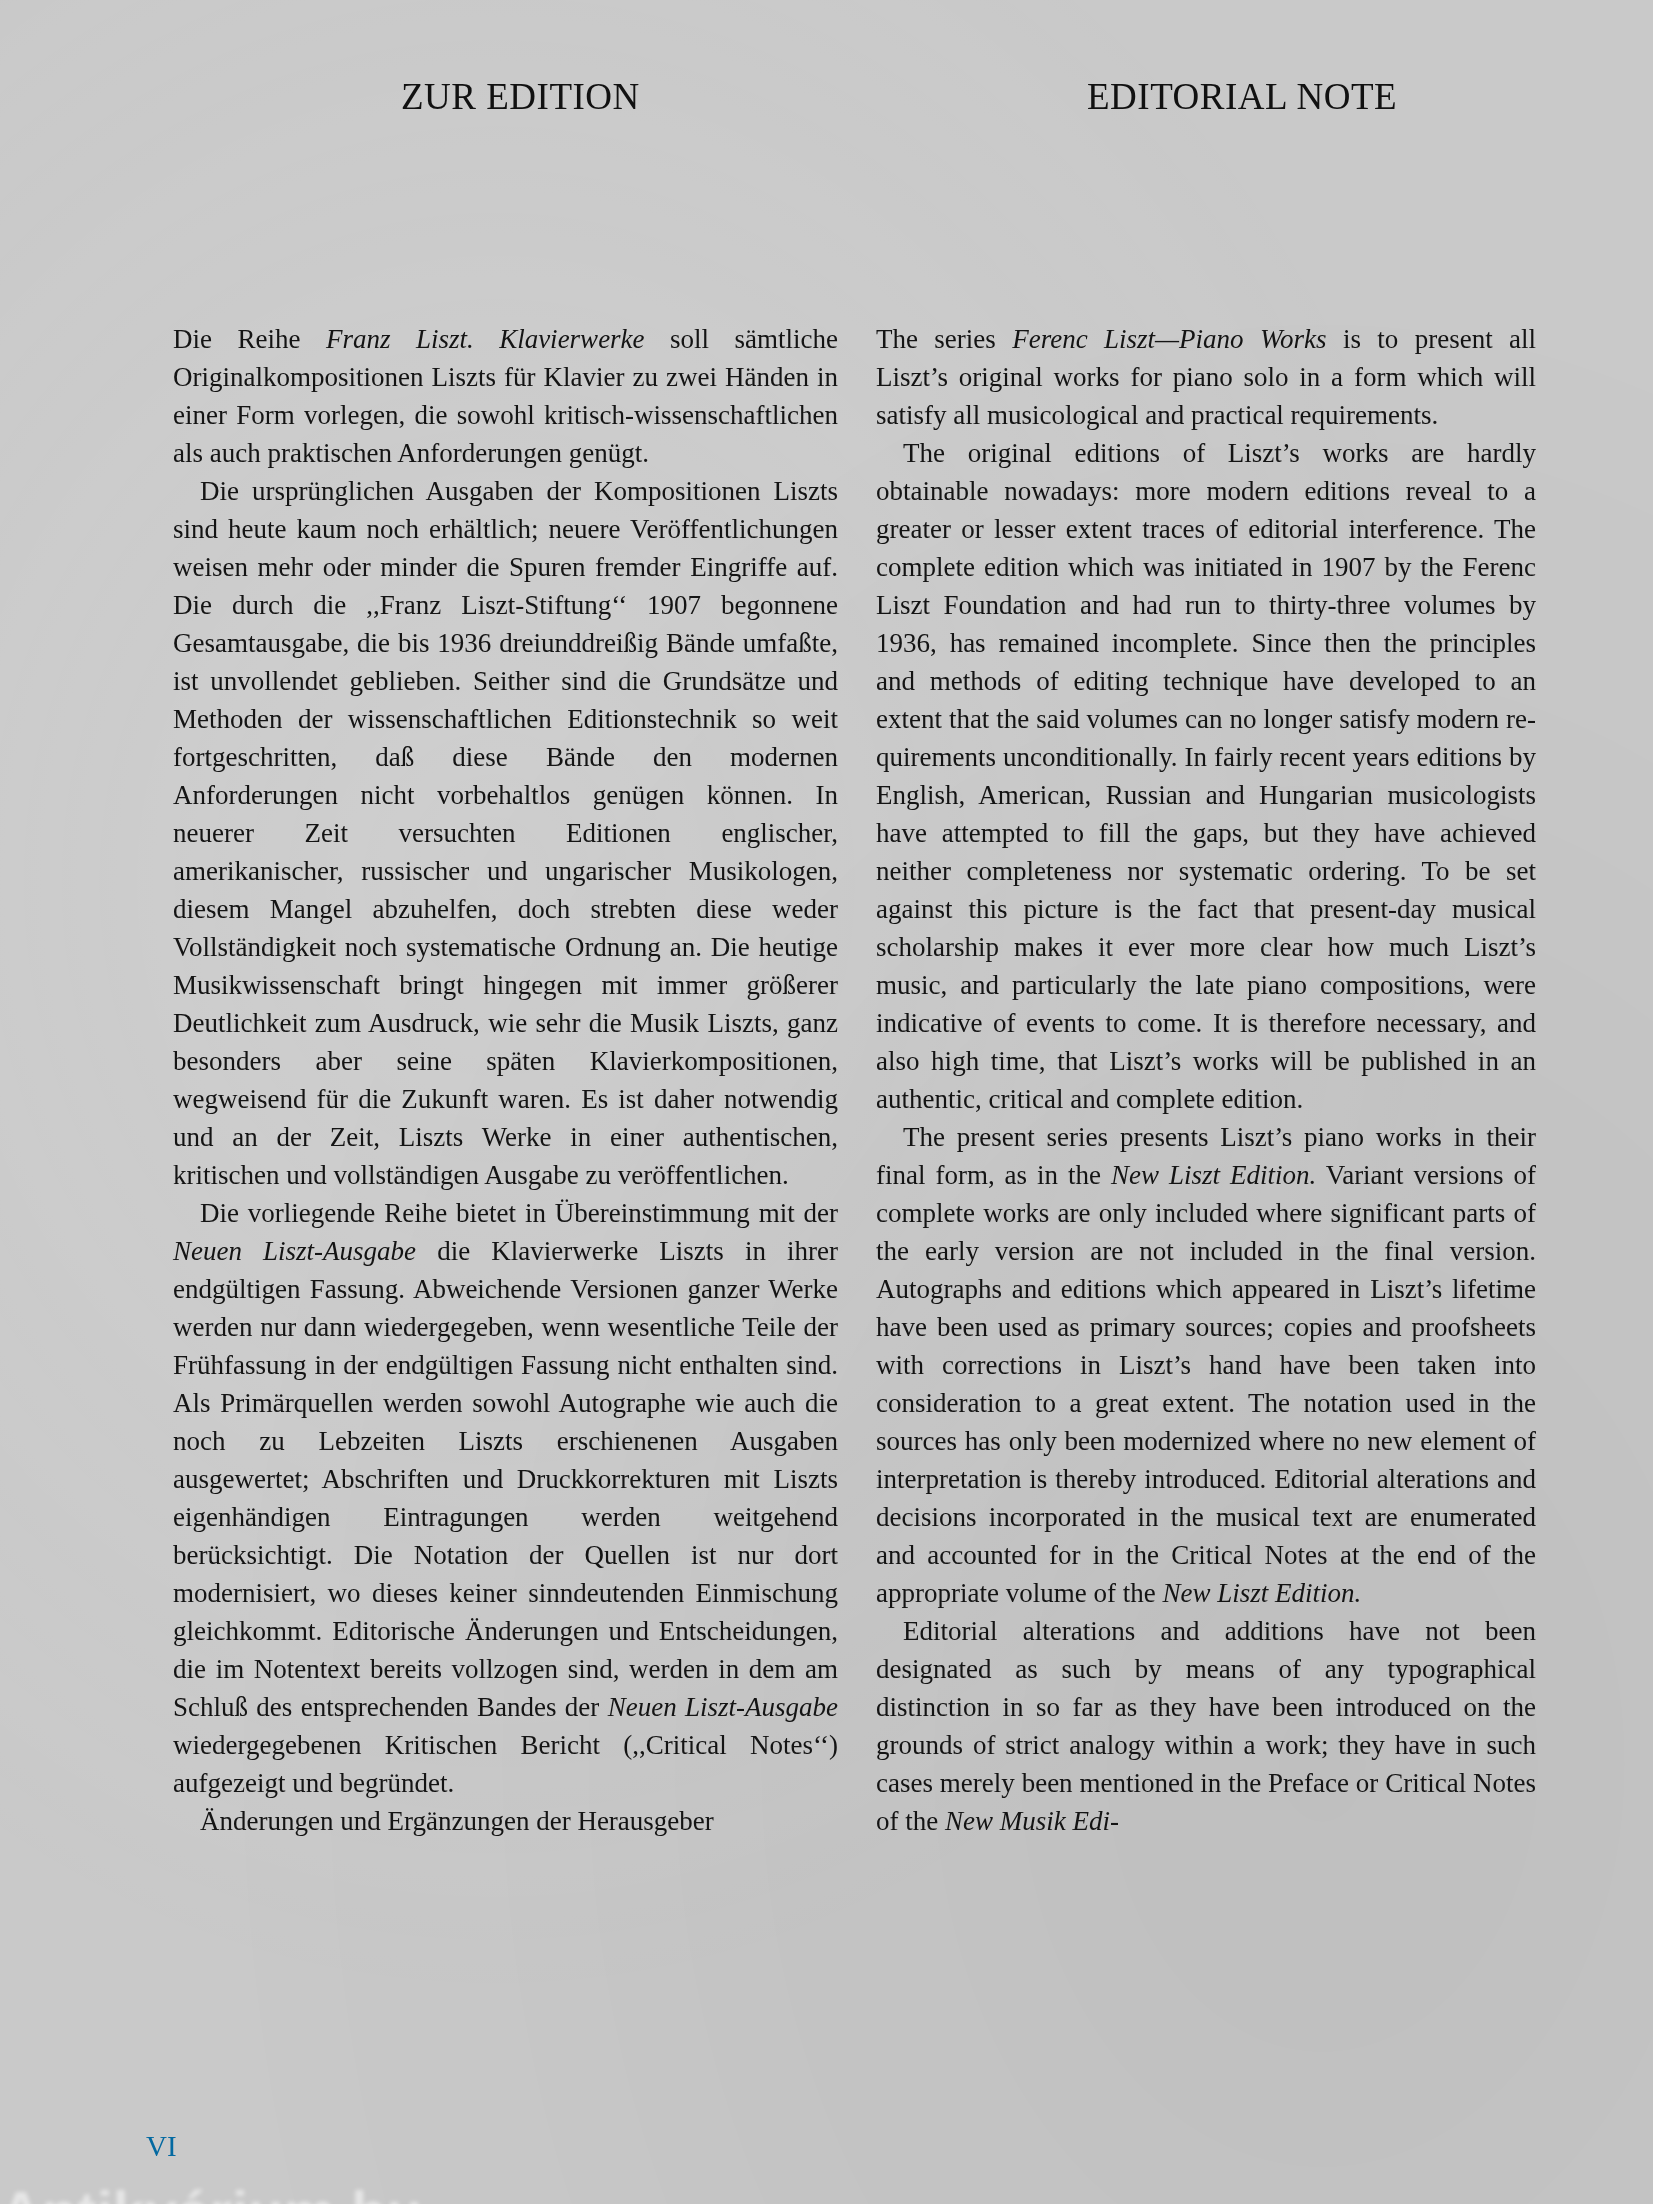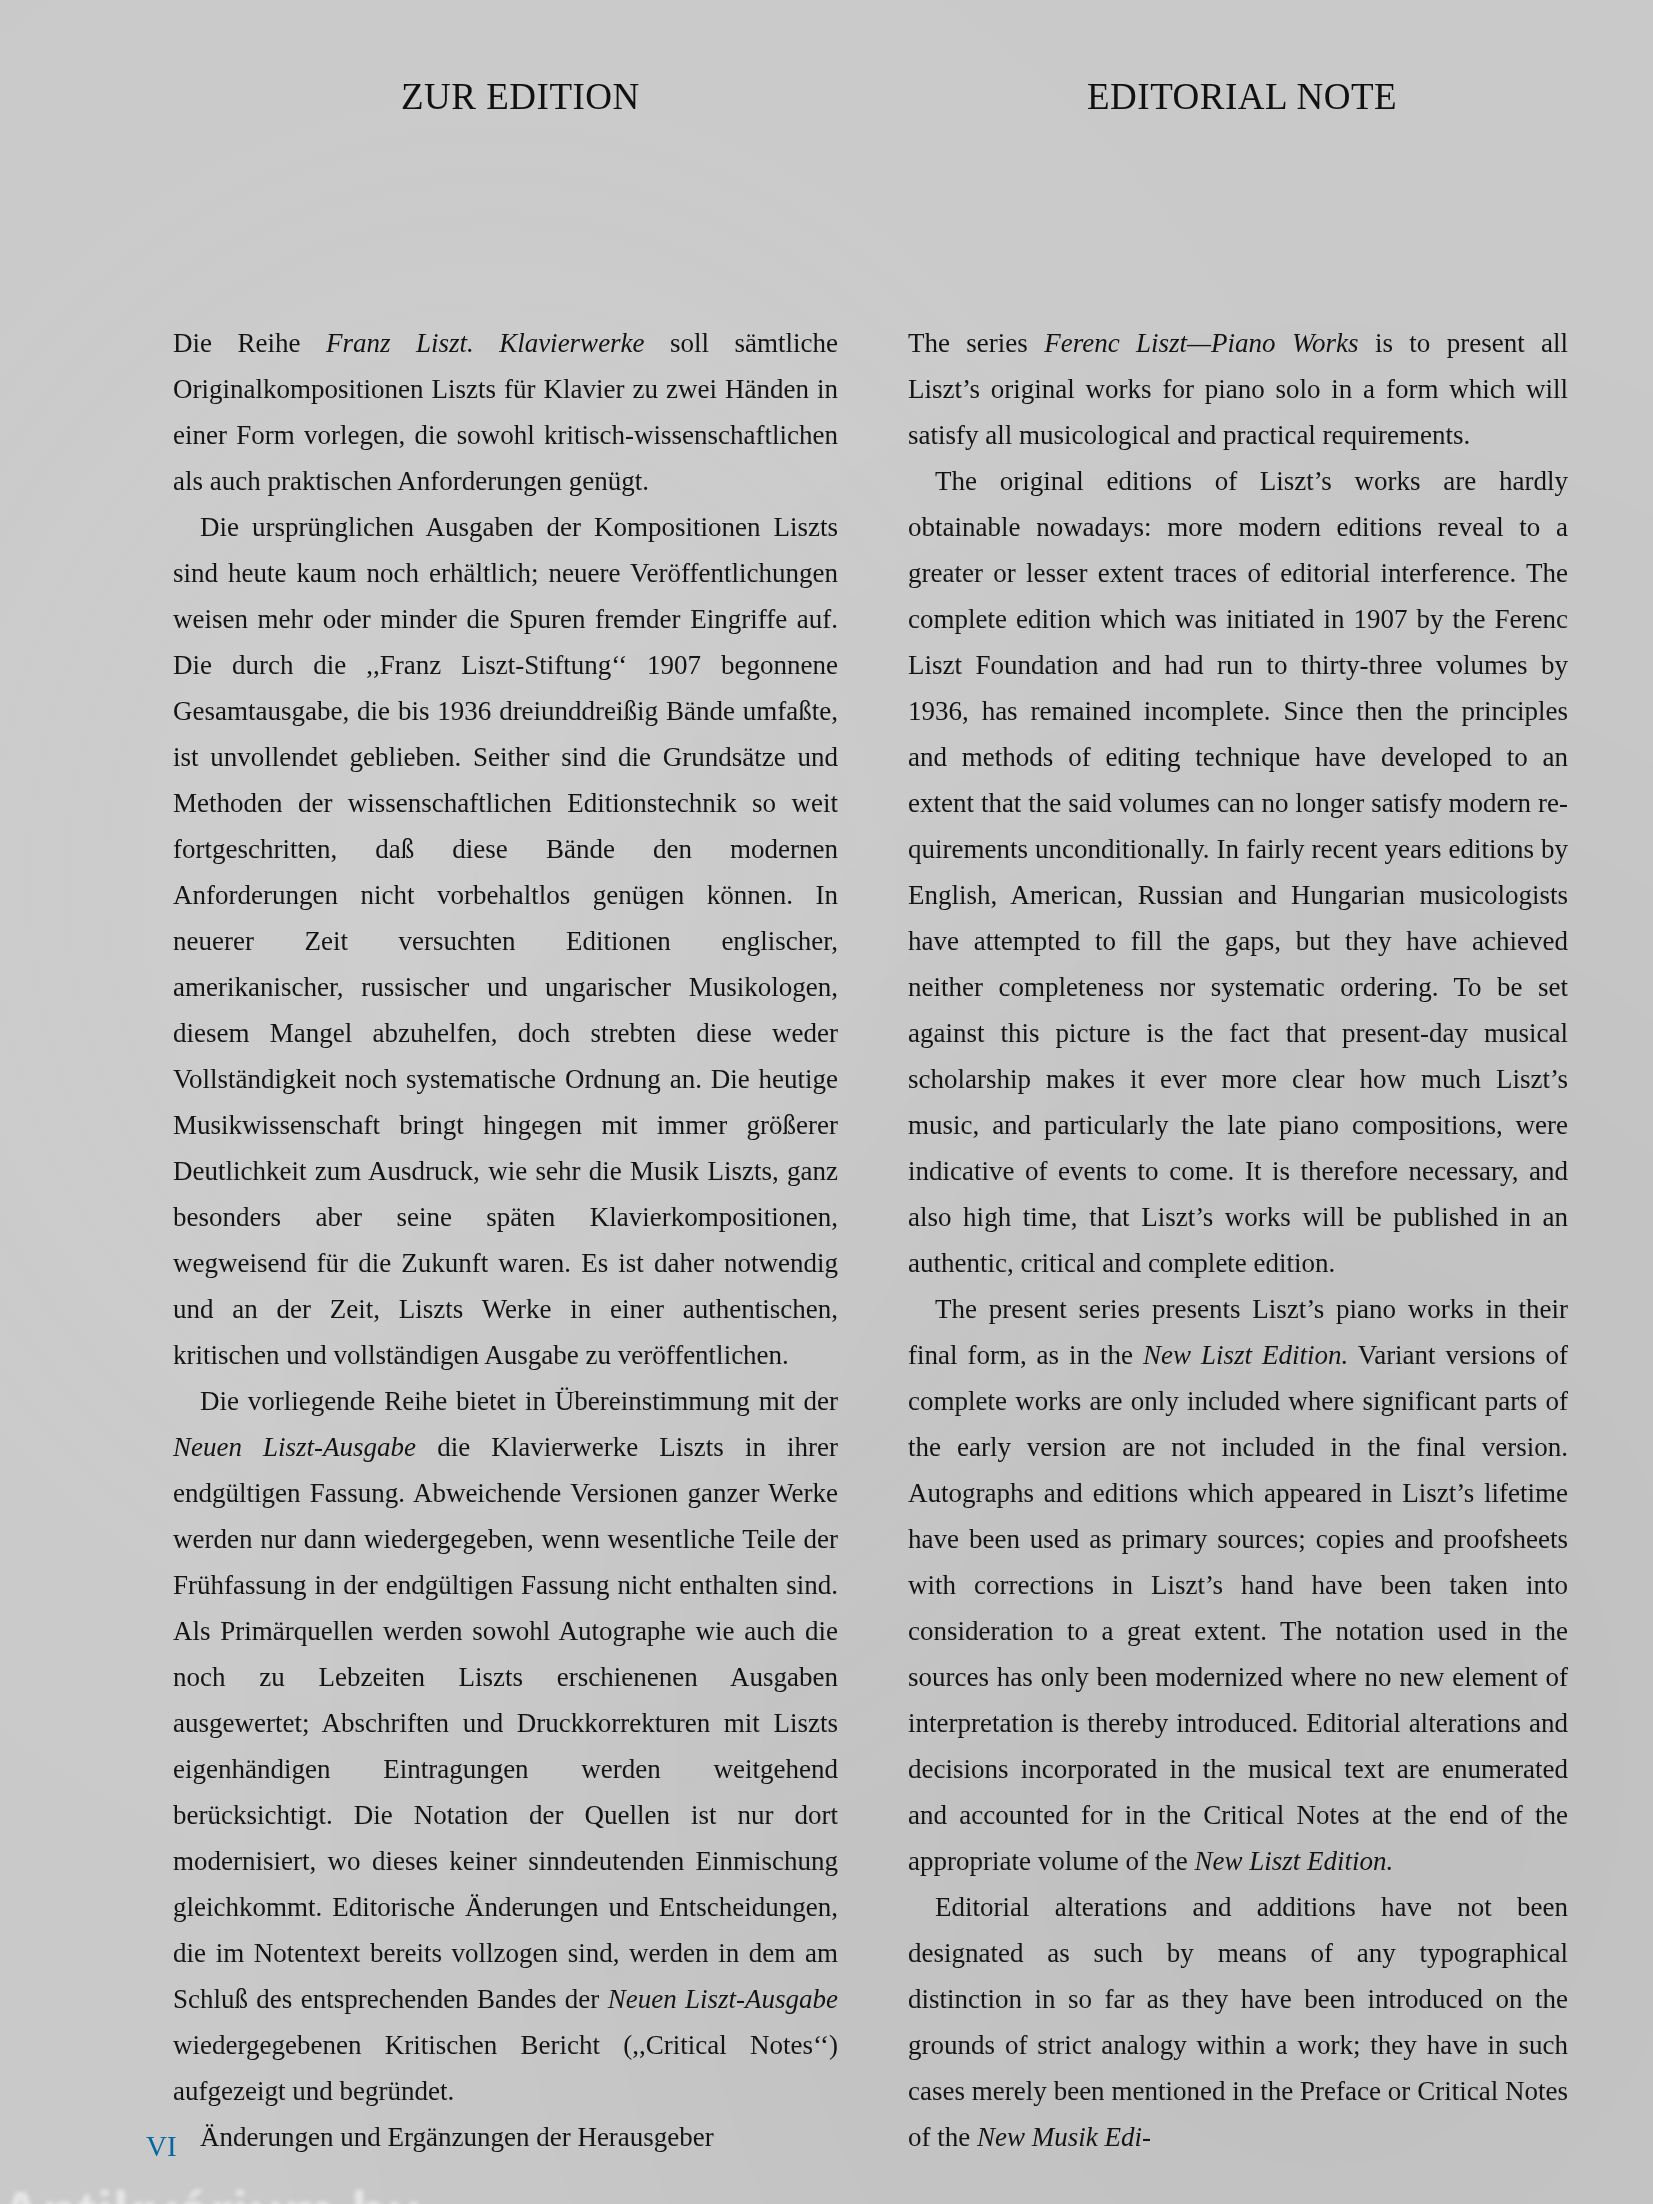--- a/index.html
+++ b/index.html
@@ -12,25 +12,25 @@
       color: #141414;
       font-family: "Liberation Serif", "DejaVu Serif", serif;
     }
     .heading {
       position: absolute; top: 50px; font-size: 37px; letter-spacing: 0.5px;
       color: #111; white-space: nowrap; font-weight: normal;
     }
     #h-de { left: 382px; margin-left: 19px; }
     #h-en { left: 1087px; }
     .column {
-      position: absolute; top: 320px; font-size: 27px; line-height: 46px;
+      position: absolute; top: 320px; font-size: 27px; line-height: 38px;
       text-align: justify; hyphens: manual;
     }
     #col-de { left: 173px; width: 665px; }
-    #col-en { left: 908px; width: 660px; }
+    #col-en { left: 876px; width: 660px; }
     .column p { margin: 0; text-indent: 27px; }
     .column p.first { text-indent: 0; }
     .column em { font-style: italic; }
     .page-number {
       position: absolute; left: 146px; top: 2130px; font-size: 29px; color: #0369a1;
     }
     .watermark {
       position: absolute; left: 0; top: 2178px; font-size: 58px; font-weight: bold;
       color: rgba(255,255,255,0.55); font-family: "Liberation Sans", "DejaVu Sans", sans-serif;
       filter: blur(1.9px); white-space: nowrap;

